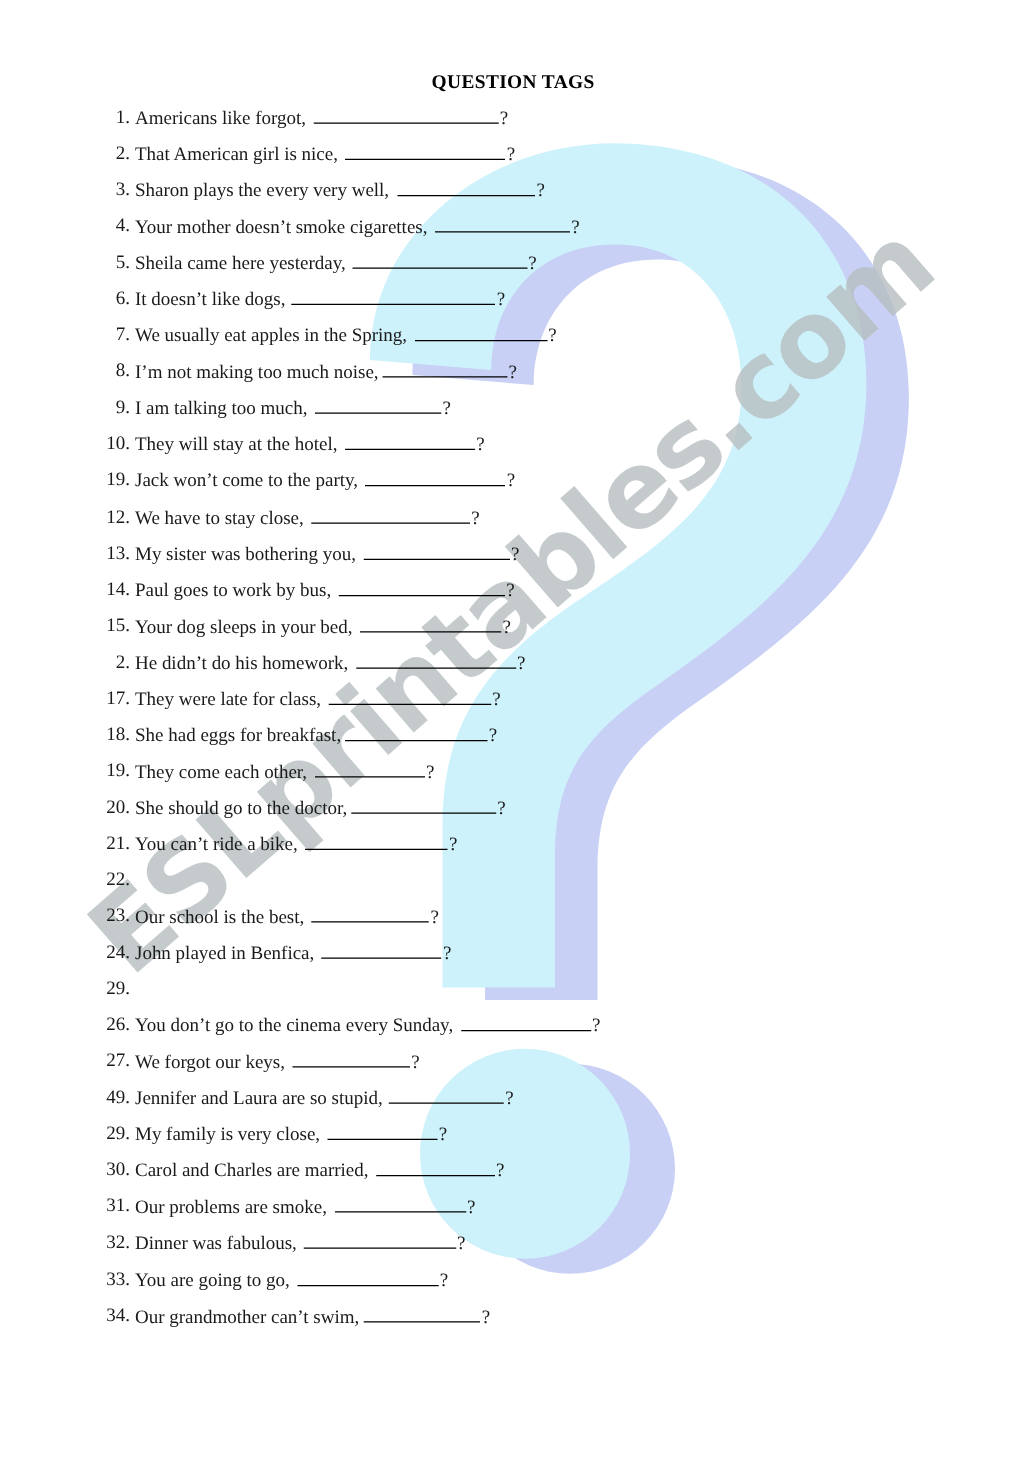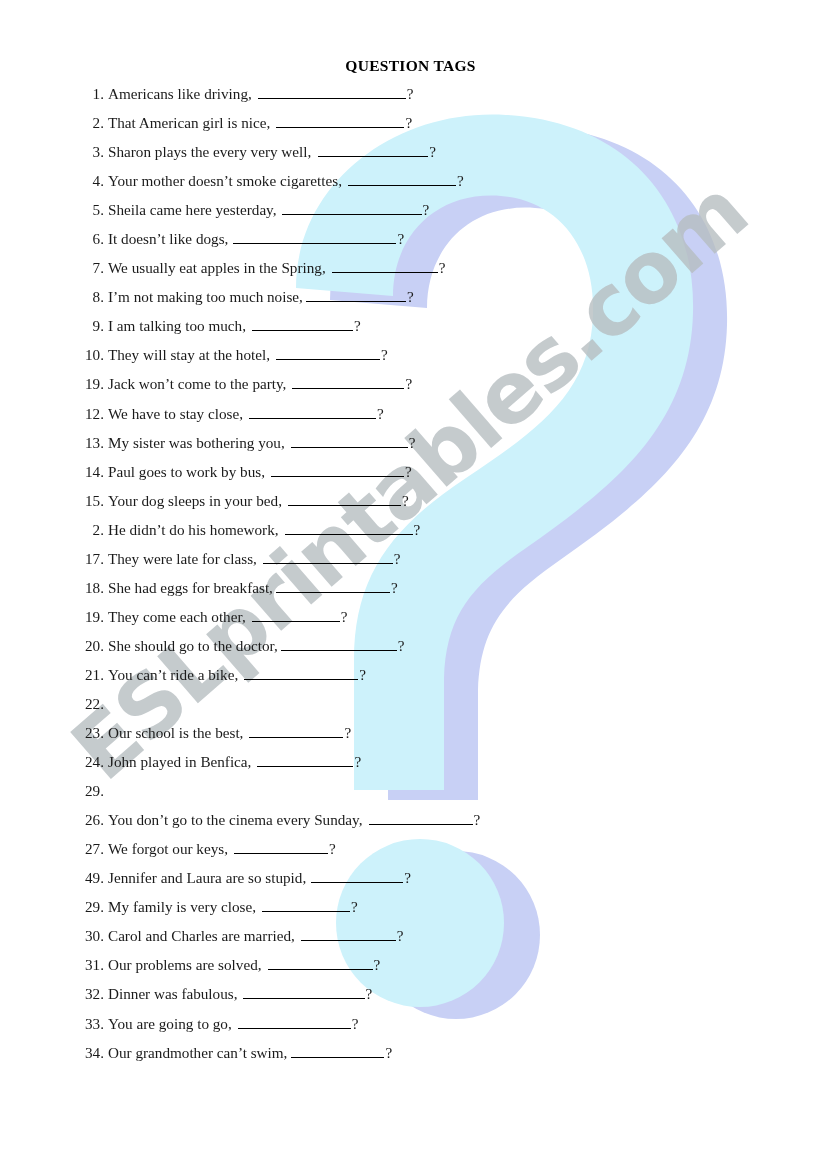--- a/index.html
+++ b/index.html
@@ -151,21 +151,21 @@
 
   <div id="watermark">
     <div class="wm-text">ESLprintables.com</div>
   </div>
 
   <div id="content">
     <div id="page-title">QUESTION TAGS</div>
     <ol id="question-list">
         <li class="q-row">
           <span class="q-num">1.</span>
-          <span class="q-body"><span class="q-sentence">Americans like driving,</span><span class="q-gap" style="width: 4px;"></span><span class="q-blank" style="width: 148px;"></span><span class="q-mark">?</span></span>
+          <span class="q-body"><span class="q-sentence">Americans like forgot,</span><span class="q-gap" style="width: 4px;"></span><span class="q-blank" style="width: 148px;"></span><span class="q-mark">?</span></span>
         </li>
         <li class="q-row">
           <span class="q-num">2.</span>
           <span class="q-body"><span class="q-sentence">That American girl is nice,</span><span class="q-gap" style="width: 4px;"></span><span class="q-blank" style="width: 128px;"></span><span class="q-mark">?</span></span>
         </li>
         <li class="q-row">
           <span class="q-num">3.</span>
           <span class="q-body"><span class="q-sentence">Sharon plays the every very well,</span><span class="q-gap" style="width: 5px;"></span><span class="q-blank" style="width: 110px;"></span><span class="q-mark">?</span></span>
         </li>
         <li class="q-row">
@@ -269,21 +269,21 @@
         <li class="q-row">
           <span class="q-num">29.</span>
           <span class="q-body"><span class="q-sentence">My family is very close,</span><span class="q-gap" style="width: 4px;"></span><span class="q-blank" style="width: 88px;"></span><span class="q-mark">?</span></span>
         </li>
         <li class="q-row">
           <span class="q-num">30.</span>
           <span class="q-body"><span class="q-sentence">Carol and Charles are married,</span><span class="q-gap" style="width: 4px;"></span><span class="q-blank" style="width: 95px;"></span><span class="q-mark">?</span></span>
         </li>
         <li class="q-row">
           <span class="q-num">31.</span>
-          <span class="q-body"><span class="q-sentence">Our problems are solved,</span><span class="q-gap" style="width: 4px;"></span><span class="q-blank" style="width: 105px;"></span><span class="q-mark">?</span></span>
+          <span class="q-body"><span class="q-sentence">Our problems are smoke,</span><span class="q-gap" style="width: 4px;"></span><span class="q-blank" style="width: 105px;"></span><span class="q-mark">?</span></span>
         </li>
         <li class="q-row">
           <span class="q-num">32.</span>
           <span class="q-body"><span class="q-sentence">Dinner was fabulous,</span><span class="q-gap" style="width: 3px;"></span><span class="q-blank" style="width: 122px;"></span><span class="q-mark">?</span></span>
         </li>
         <li class="q-row">
           <span class="q-num">33.</span>
           <span class="q-body"><span class="q-sentence">You are going to go,</span><span class="q-gap" style="width: 4px;"></span><span class="q-blank" style="width: 113px;"></span><span class="q-mark">?</span></span>
         </li>
         <li class="q-row">

